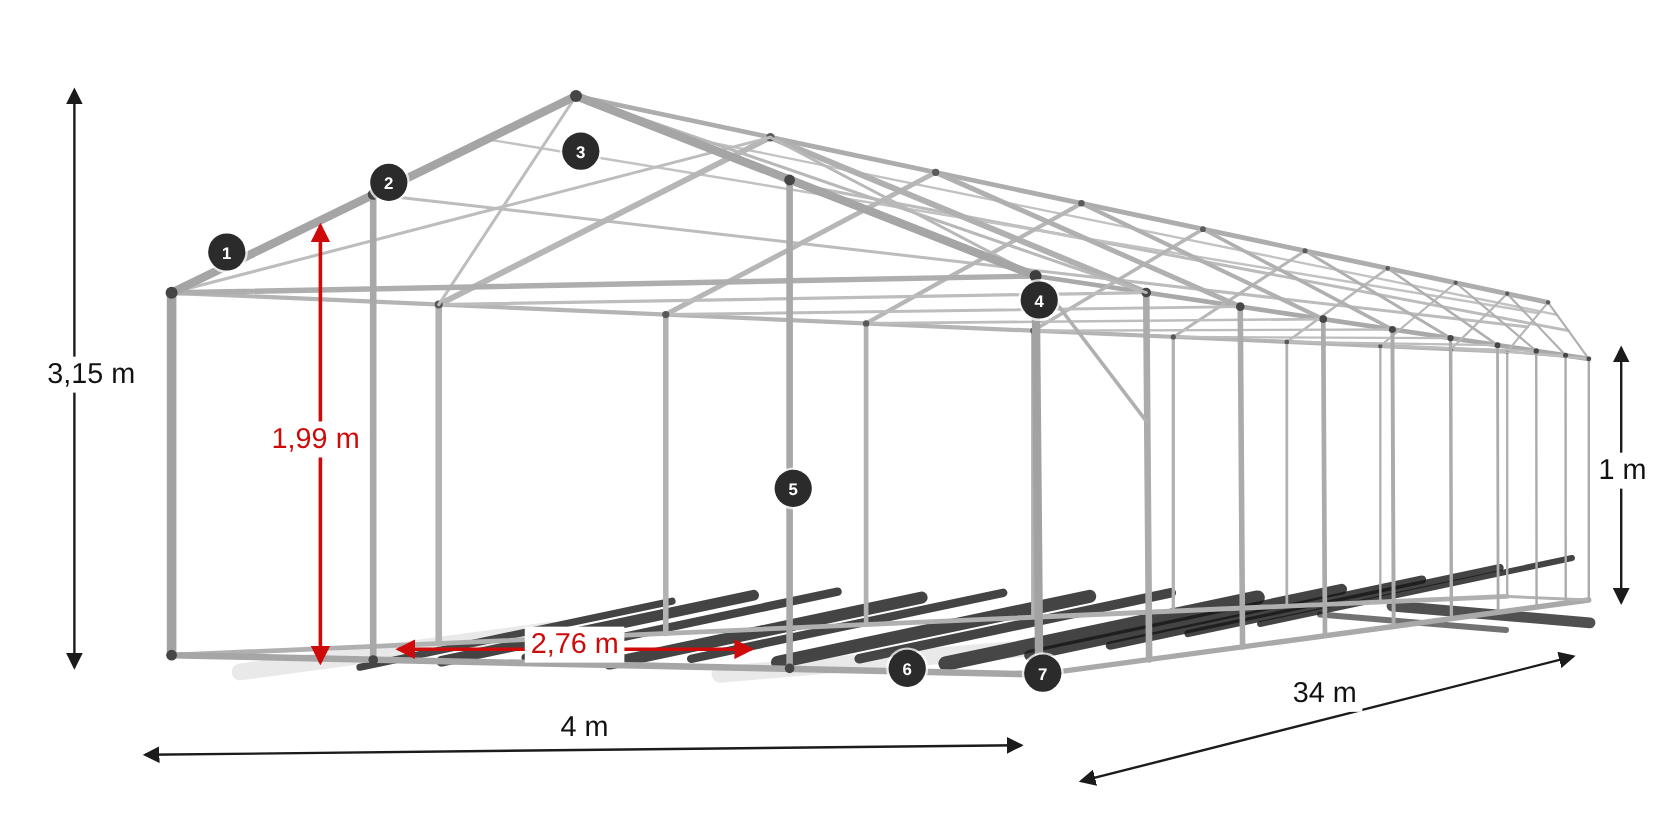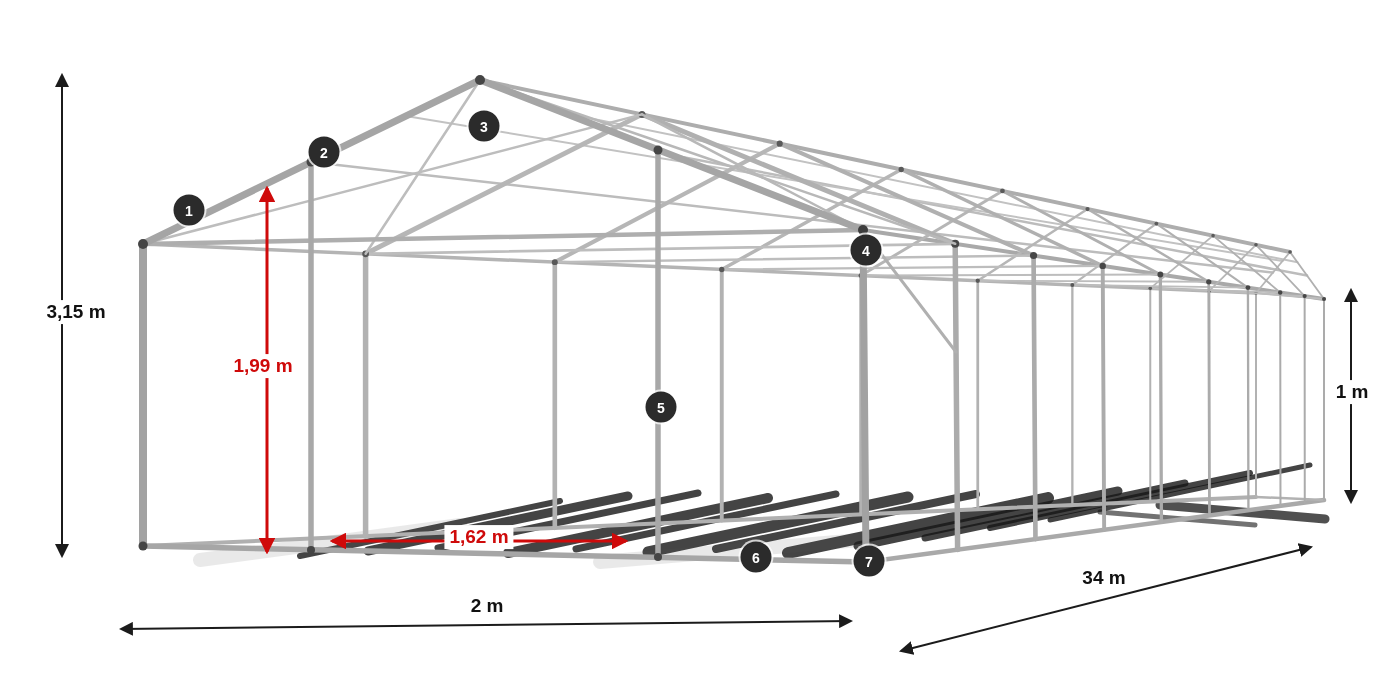--- a/index.html
+++ b/index.html
@@ -3,21 +3,21 @@
 <meta charset="utf-8">
 <style>
   html,body{margin:0;padding:0;background:#ffffff;}
   body{width:1400px;height:700px;overflow:hidden;font-family:"Liberation Sans","DejaVu Sans",sans-serif;}
   .stage{position:relative;width:1400px;height:700px;background:#ffffff;}
   svg{position:absolute;left:0;top:0;}
   .dimB{stroke:#1b1b1b;stroke-width:2;}
   .dimR{stroke:#cf0a0a;stroke-width:3;}
   .dim-label{
     position:absolute;transform:translate(-50%,-50%);
-    font-size:19px;font-weight:bold;color:#111;background:#ffffff;
+    font-size:24px;font-weight:normal;color:#111;background:#ffffff;
     padding:1px 5px;white-space:nowrap;line-height:1.15;
   }
   .dim-label.red{color:#cf0a0a;}
   .badge{
     position:absolute;transform:translate(-50%,-50%);
     width:31px;height:31px;border-radius:50%;
     background:#2b2b2b;color:#ffffff;
     display:flex;align-items:center;justify-content:center;
     font-size:14px;font-weight:bold;
     box-shadow:0 0 0 2px rgba(255,255,255,0.75);
@@ -167,22 +167,22 @@
       <line class="dimR" x1="267" y1="188" x2="267" y2="552" marker-start="url(#ar)" marker-end="url(#ar)"></line>
       <line class="dimR" x1="332" y1="541" x2="626" y2="541" marker-start="url(#ar)" marker-end="url(#ar)"></line>
       <line class="dimB" x1="121" y1="629" x2="851" y2="621" marker-start="url(#ab)" marker-end="url(#ab)"></line>
       <line class="dimB" x1="901" y1="651" x2="1311" y2="547" marker-start="url(#ab)" marker-end="url(#ab)"></line>
       <line class="dimB" x1="1351" y1="290" x2="1351" y2="502" marker-start="url(#ab)" marker-end="url(#ab)"></line>
     </g>
   </svg>
 
   <div class="dim-label" style="left:76px;  top:312px;">3,15 m</div>
   <div class="dim-label red" style="left:263px; top:366px;">1,99 m</div>
-  <div class="dim-label red" style="left:479px; top:537px;">1,62 m</div>
-  <div class="dim-label" style="left:487px; top:606px;">2 m</div>
+  <div class="dim-label red" style="left:479px; top:537px;">2,76 m</div>
+  <div class="dim-label" style="left:487px; top:606px;">4 m</div>
   <div class="dim-label" style="left:1104px;top:578px;">34 m</div>
   <div class="dim-label" style="left:1352px;top:392px;">1 m</div>
 
   <div class="badge" style="left:189px;top:210px;">1</div>
   <div class="badge" style="left:324px;top:152px;">2</div>
   <div class="badge" style="left:484px;top:126px;">3</div>
   <div class="badge" style="left:866px;top:250px;">4</div>
   <div class="badge" style="left:661px;top:407px;">5</div>
   <div class="badge" style="left:756px;top:557px;">6</div>
   <div class="badge" style="left:869px;top:561px;">7</div>

